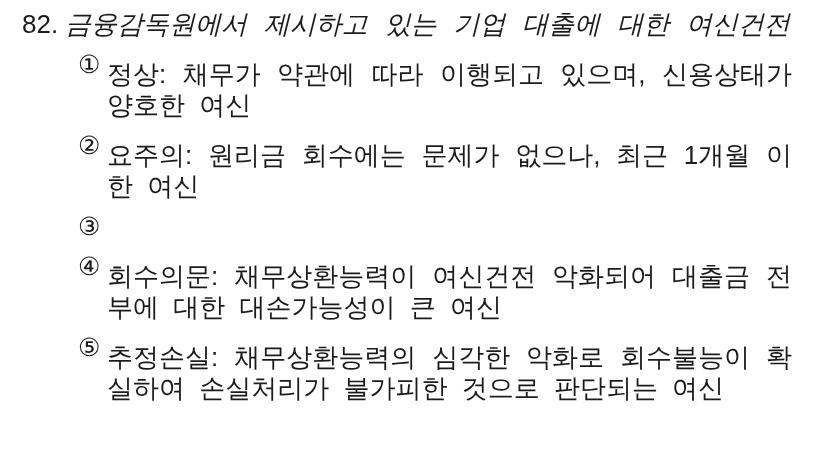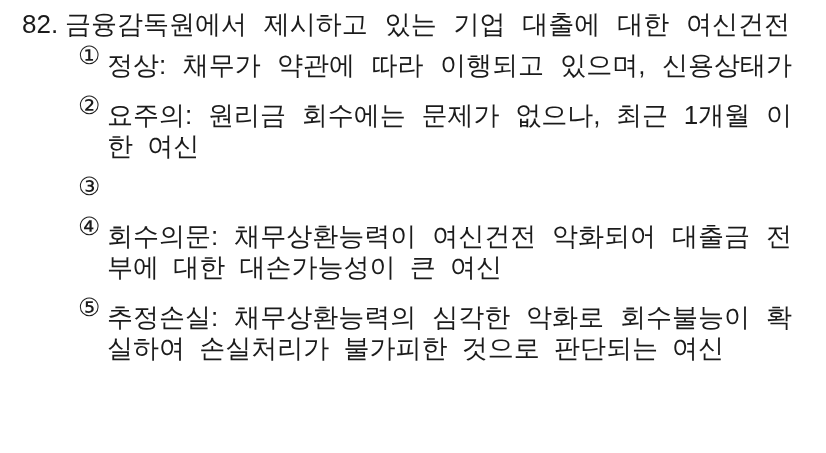--- a/index.html
+++ b/index.html
@@ -18,29 +18,30 @@
   .page {
     box-sizing: border-box;
     width: 826px;
     padding: 9px 36px 0 22px;
     font-size: 26px;
     line-height: 31px;
     word-spacing: 7px;
   }
   .question {
     display: flex;
-    margin-bottom: 0;
+    margin-bottom: 9px;
   }
   .qnum {
     flex: none;
     width: 43px;
   }
   .qtext {
     flex: none;
     width: 725px;
+    font-style: italic;
   }
   .option {
     display: flex;
     margin-left: 56px;
     margin-bottom: 9px;
   }
   .marker {
     flex: none;
     width: 29px;
     font-size: 25px;
@@ -70,20 +71,21 @@
     <div class="qnum">82.</div>
     <div class="qtext">
       <span class="line just">금융감독원에서 제시하고 있는 기업 대출에 대한 여신건전</span>
     </div>
   </div>
 
   <div class="option">
     <div class="marker">①</div>
     <div class="otext">
       <span class="line just">정상: 채무가 약관에 따라 이행되고 있으며, 신용상태가</span>
+      <span class="line">양호한 여신</span>
     </div>
   </div>
 
   <div class="option">
     <div class="marker">②</div>
     <div class="otext">
       <span class="line just">요주의: 원리금 회수에는 문제가 없으나, 최근 1개월 이</span>
       <span class="line">한 여신</span>
     </div>
   </div>

